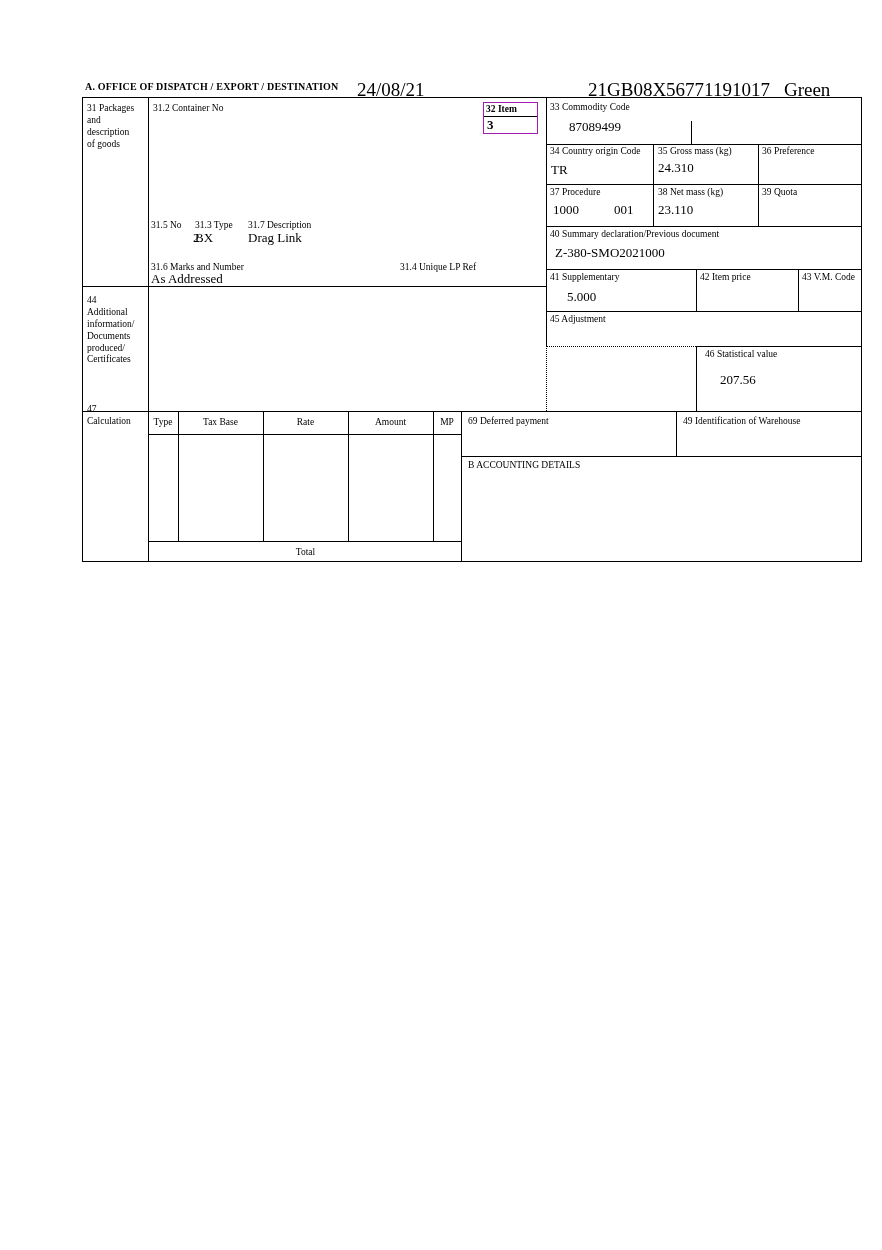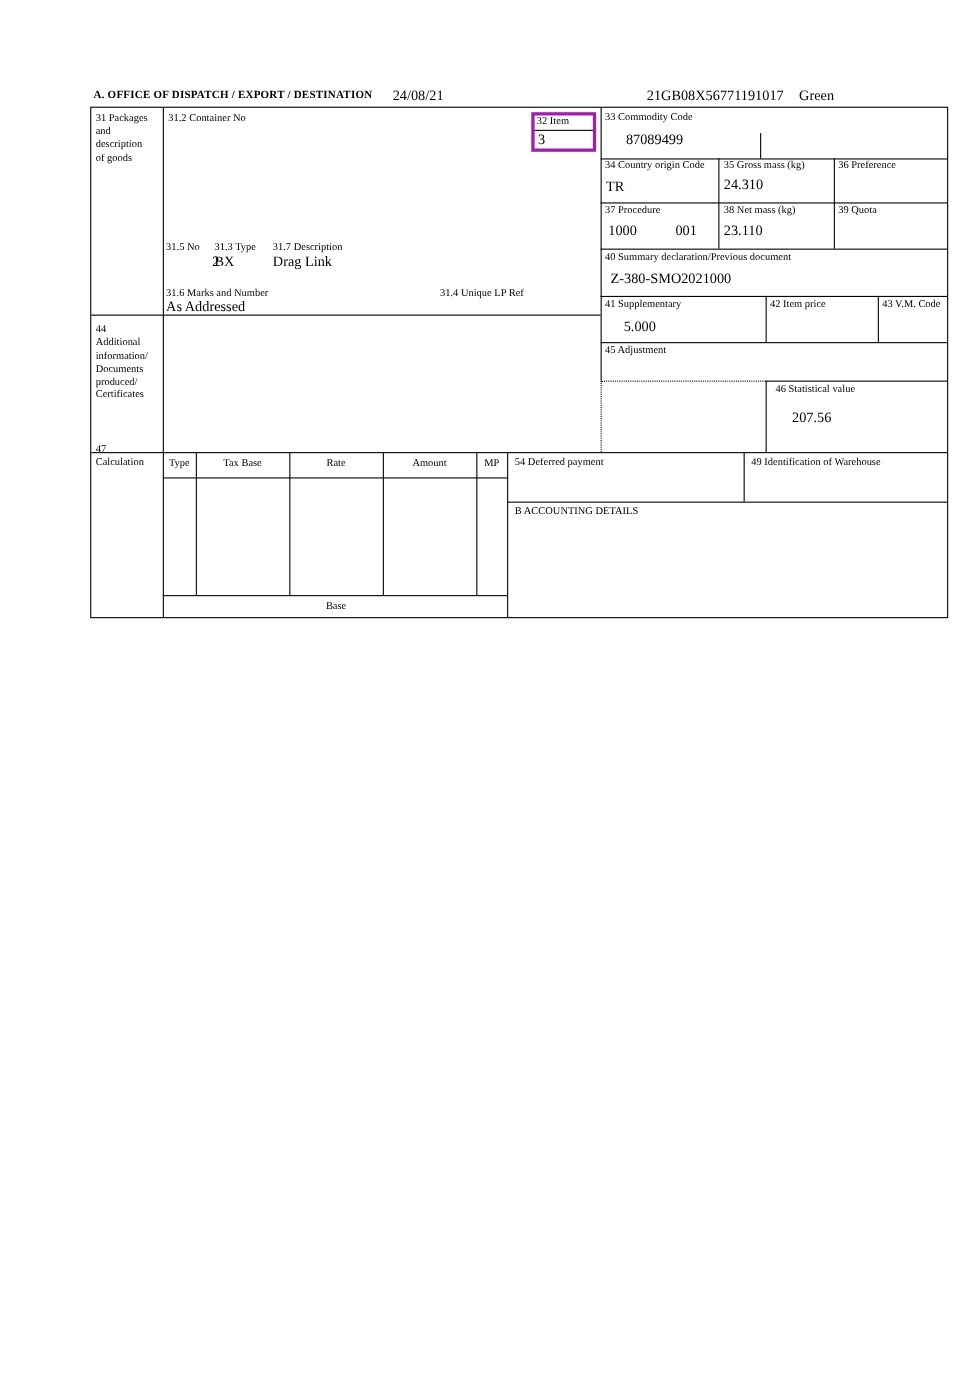--- a/index.html
+++ b/index.html
@@ -10,21 +10,21 @@
   }
   .abs{position:absolute;}
   .hl{position:absolute;height:1px;background:#000;}
   .vl{position:absolute;width:1px;background:#000;}
   .dhl{position:absolute;height:0;border-top:1px dotted #000;}
   .dvl{position:absolute;width:0;border-left:1px dotted #000;}
   .lbl{position:absolute;font-size:9.5px;line-height:1.2;white-space:nowrap;}
   .lblw{position:absolute;font-size:9.5px;line-height:1.25;white-space:pre-line;}
   .val{position:absolute;font-size:13px;line-height:1.1;white-space:nowrap;}
   .hdrA{position:absolute;font-size:10px;font-weight:bold;letter-spacing:.2px;white-space:nowrap;}
-  .hdrV{position:absolute;font-size:13px;white-space:nowrap;}
+  .hdrV{position:absolute;font-size:19px;white-space:nowrap;text-decoration:underline;}
   .bold{font-weight:normal;}
   .ctr{text-align:center;}
   #form{position:absolute;left:82px;top:97px;width:778px;height:463px;border:1px solid #000;}
 </style>
 </head>
 <body>
 
 <div class="hdrA" style="left:85px;top:81px;">A.  OFFICE OF DISPATCH / EXPORT / DESTINATION</div>
 <div class="hdrV" style="left:357px;top:79px;">24/08/21</div>
 <div class="hdrV" style="left:588px;top:79px;">
@@ -61,21 +61,21 @@
   <div class="vl" style="left:180px;top:313px;height:130px;"></div>
   <div class="vl" style="left:265px;top:313px;height:130px;"></div>
   <div class="vl" style="left:350px;top:313px;height:130px;"></div>
   <div class="vl" style="left:378px;top:313px;height:150px;"></div>
   <div class="hl" style="left:65px;top:336px;width:313px;"></div>
   <div class="hl" style="left:65px;top:443px;width:313px;"></div>
 
   <div class="vl" style="left:593px;top:313px;height:45px;"></div>
   <div class="hl" style="left:378px;top:358px;width:400px;"></div>
 
-  <div class="abs" style="left:400px;top:4px;width:53px;height:30px;border:3px solid #a21caf;">
+  <div class="abs" style="left:400px;top:4px;width:53px;height:30px;border:1px solid #a21caf;font-weight:bold;">
     <div class="lbl" style="left:2px;top:1px;">32 Item</div>
     <div class="hl" style="left:0;top:13px;width:53px;"></div>
     <div class="val" style="left:3px;top:15px;">3</div>
   </div>
 
   <div class="lblw" style="left:4px;top:5px;width:58px;">31 Packages
 and
 description
 of goods</div>
   <div class="lblw" style="left:4px;top:197px;width:58px;">44
@@ -132,19 +132,19 @@
   <div class="lbl" style="left:467px;top:216px;">45 Adjustment</div>
 
   <div class="lbl" style="left:622px;top:251px;">46 Statistical value</div>
   <div class="val" style="left:625px;top:275px;margin-left:12px;">207.56</div>
 
   <div class="lbl ctr" style="left:65px;top:319px;width:30px;">Type</div>
   <div class="lbl ctr" style="left:95px;top:319px;width:85px;">Tax Base</div>
   <div class="lbl ctr" style="left:180px;top:319px;width:85px;">Rate</div>
   <div class="lbl ctr" style="left:265px;top:319px;width:85px;">Amount</div>
   <div class="lbl ctr" style="left:350px;top:319px;width:28px;">MP</div>
-  <div class="lbl ctr" style="left:180px;top:449px;width:85px;">Base</div>
+  <div class="lbl ctr" style="left:180px;top:449px;width:85px;">Total</div>
 
-  <div class="lbl" style="left:385px;top:318px;">54 Deferred payment</div>
+  <div class="lbl" style="left:385px;top:318px;">69 Deferred payment</div>
   <div class="lbl" style="left:600px;top:318px;">49 Identification of Warehouse</div>
   <div class="lbl bold" style="left:385px;top:362px;">B ACCOUNTING DETAILS</div>
 
 </div>
 
 </body></html>

